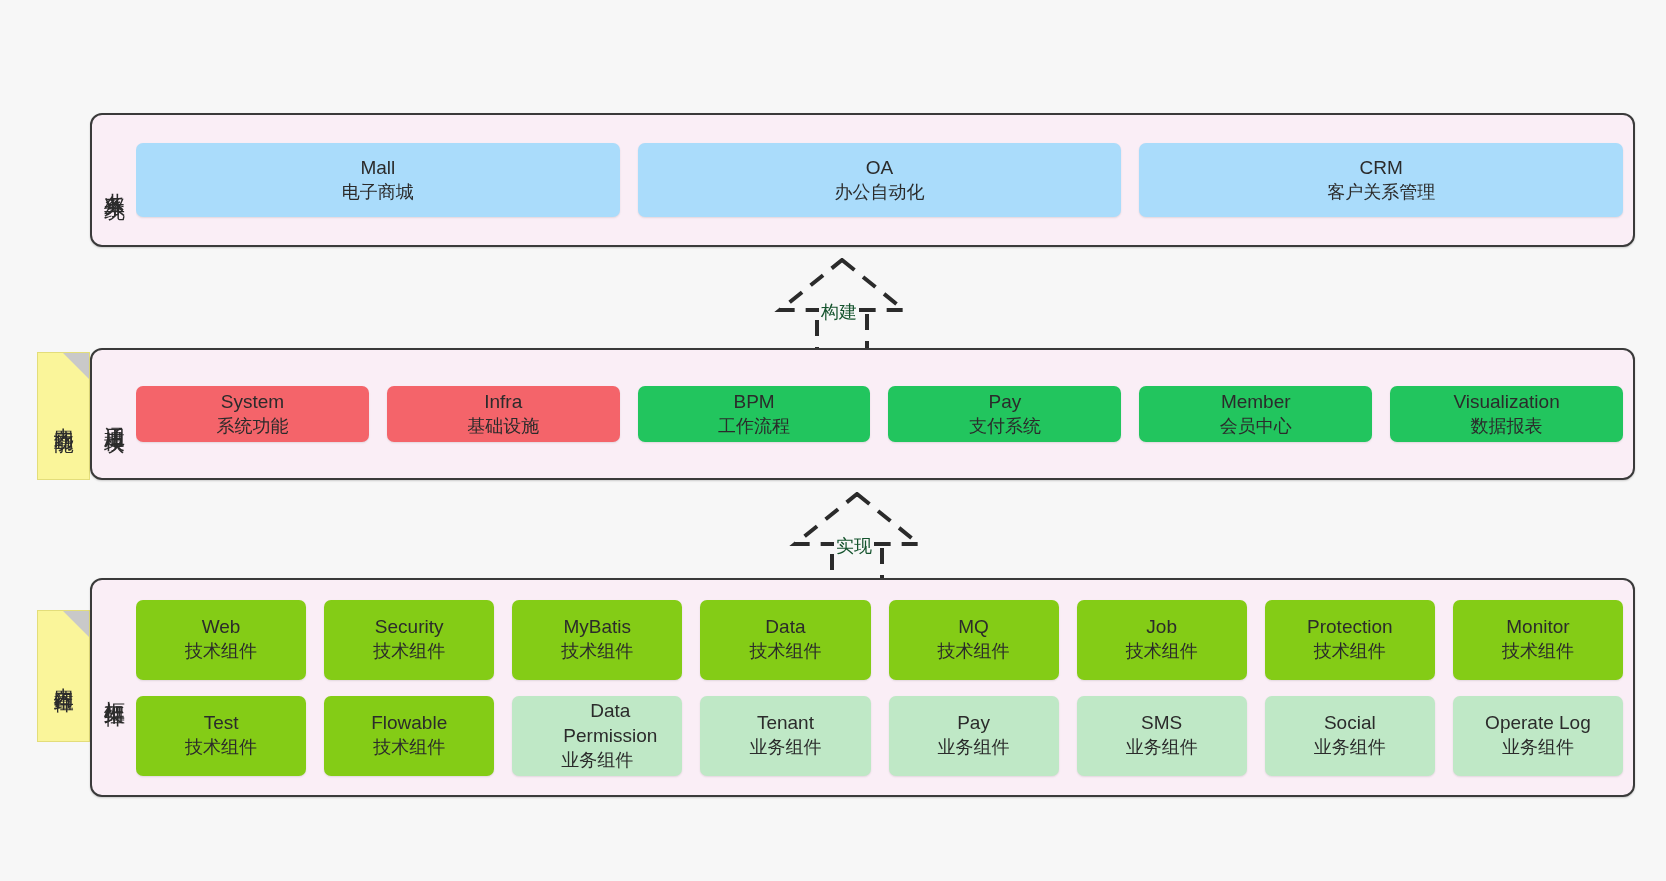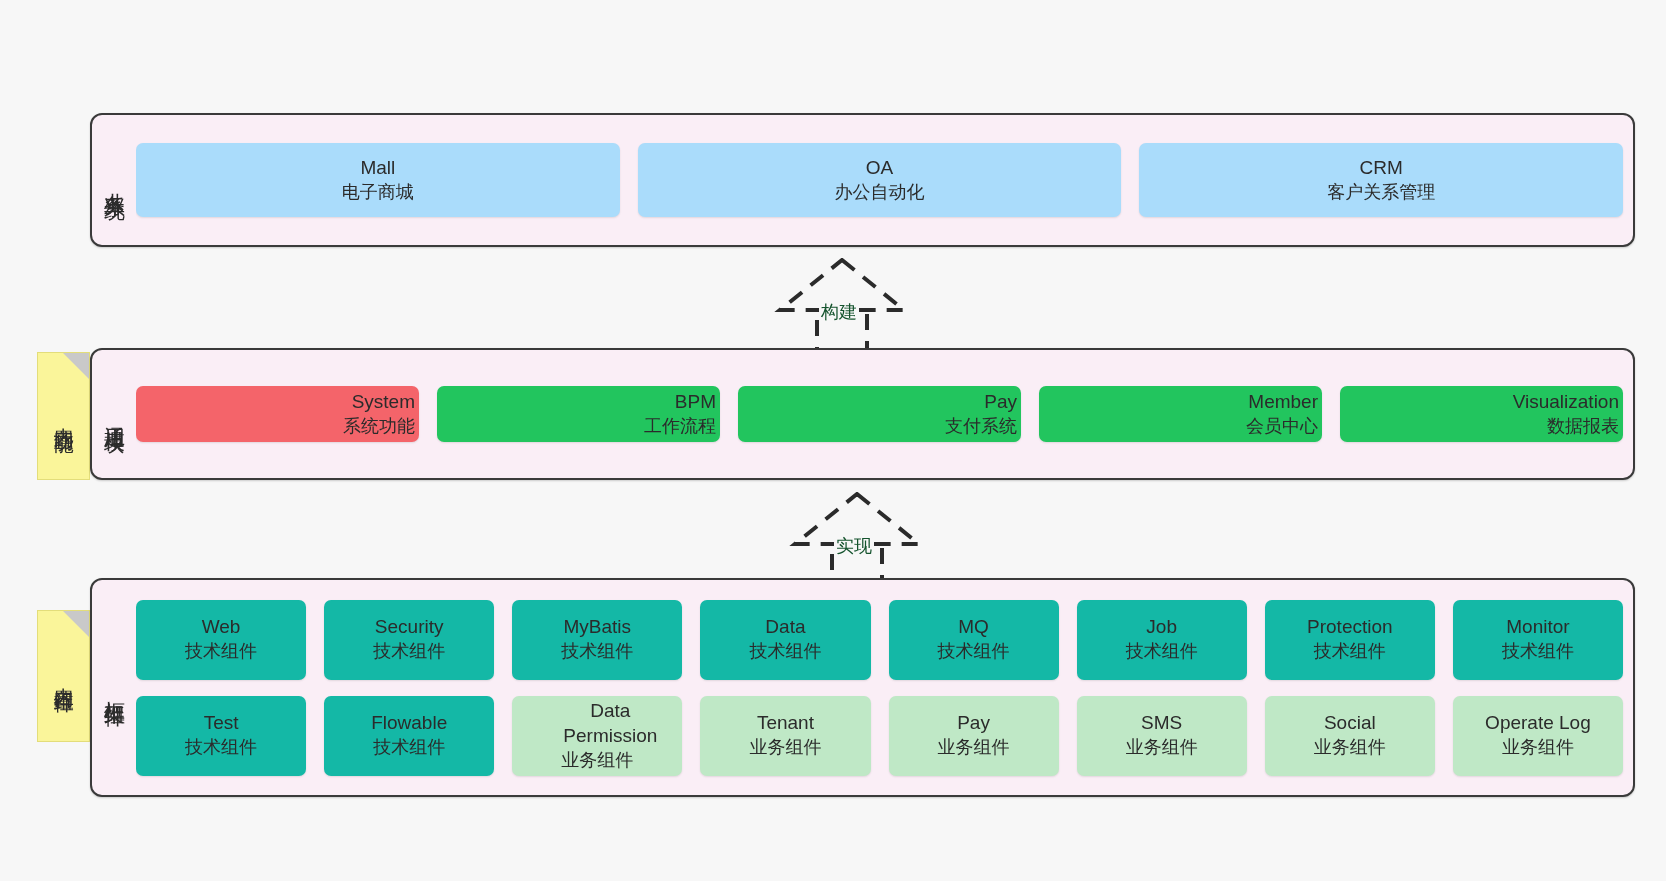--- a/index.html
+++ b/index.html
@@ -81,29 +81,29 @@
     font-size: 18px;
     line-height: 1.30;
     color: #2b2b2b;
     white-space: nowrap;
   }
   .box.wrap .t1 { white-space: normal; margin-left: 26px; }
 
   .box.blue   { background: #aadcfb; }
   .box.red    { background: #f4646a; }
   .box.pink   { background: #22c55e; }
-  .box.green  { background: #14b8a6; }
+  .box.green  { background: #84cc16; }
   .box.lgreen { background: #bfe8c6; }
 
   
   #layer-business  { left: 90px;  top: 113px; width: 1545px; height: 134px; }
   #layer-business .box { height: 74px; }
 
   #layer-modules   { left: 90px;  top: 348px; width: 1545px; height: 132px; }
-  #layer-modules .box { height: 56px; align-items: flex-end; }
+  #layer-modules .box { height: 56px; }
 
   #layer-framework { left: 90px;  top: 578px; width: 1545px; height: 219px; }
   #layer-framework .box { height: 80px; }
 
   
   .note {
     position: absolute;
     background: #faf59a;
     border: 1px solid #e3dd7a;
     box-sizing: border-box;
@@ -189,20 +189,24 @@
   <span>内置功能</span>
 </div>
 <div class="layer" id="layer-modules">
   <div class="layer-title">通用模块</div>
   <div class="layer-body">
     <div class="row">
         <div class="box red">
           <div class="t1">System</div>
           <div class="t2">系统功能</div>
         </div>
+        <div class="box red">
+          <div class="t1">Infra</div>
+          <div class="t2">基础设施</div>
+        </div>
         <div class="box pink">
           <div class="t1">BPM</div>
           <div class="t2">工作流程</div>
         </div>
         <div class="box pink">
           <div class="t1">Pay</div>
           <div class="t2">支付系统</div>
         </div>
         <div class="box pink">
           <div class="t1">Member</div>

